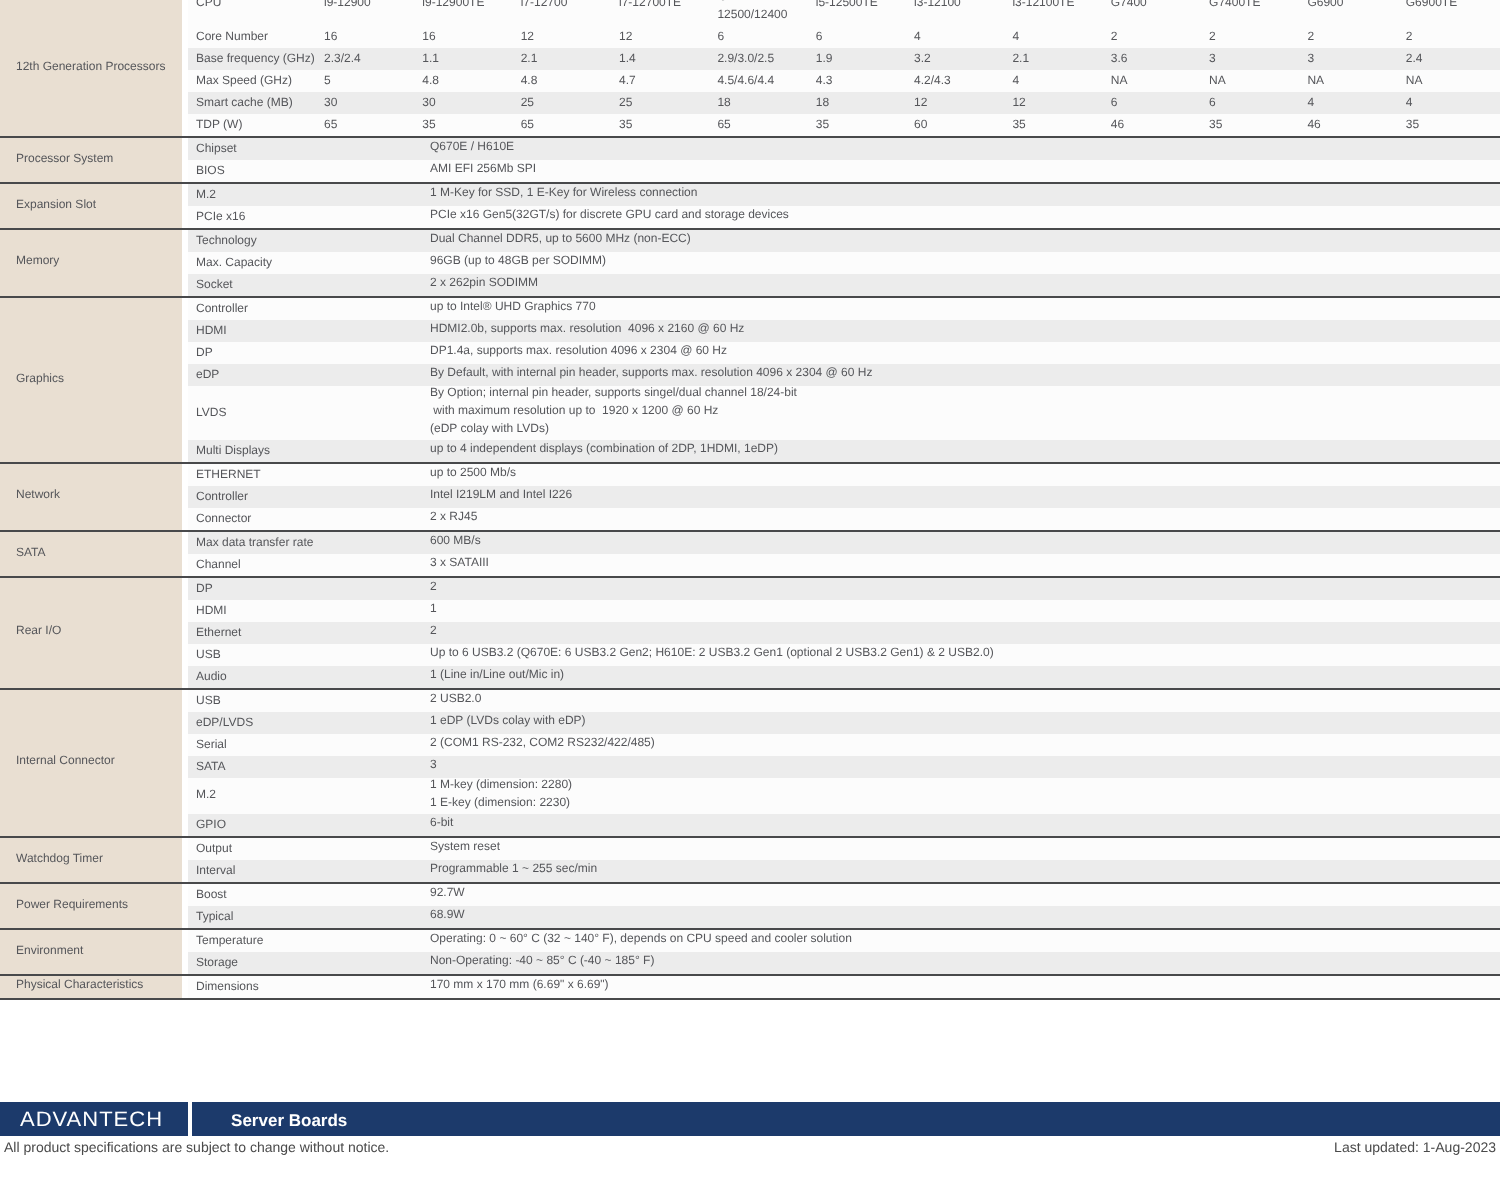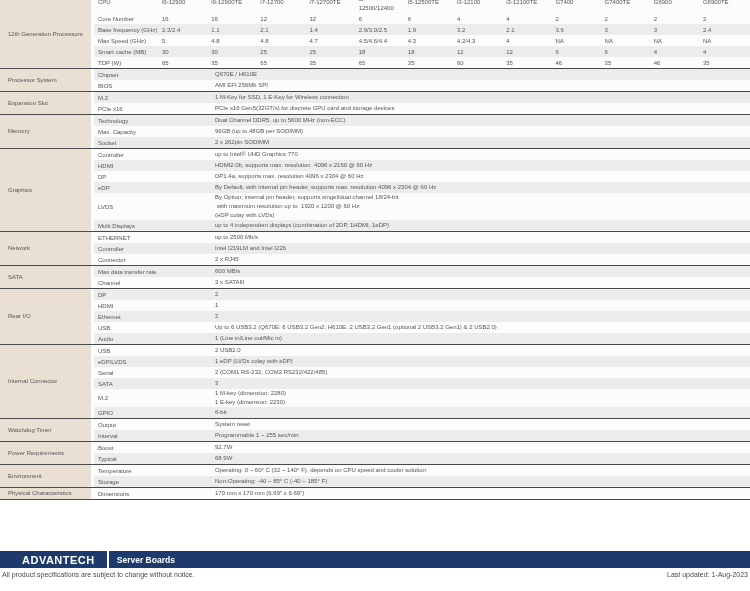--- a/index.html
+++ b/index.html
@@ -19,24 +19,24 @@
   .val div{line-height:9px;}
   
   .attr-cpu{width:66px;min-width:66px;padding-left:4px;box-sizing:border-box;font-size:6px;}
   .cpu-cell{flex:1;min-width:0;padding-left:2px;font-size:6px;}
   .row.cpu-head{height:13px;min-height:13px;overflow:hidden;align-items:flex-start;background:#fcfcfc;}
   .cpu-head .hlines{margin-top:-2px;line-height:9px;font-size:6px;}
   .cpu-head .two .hlines{margin-top:-5px;}
   
   .footer{position:absolute;left:0;right:0;top:551px;}
   .footer-bar{height:17px;background:#1c3a6b;display:flex;align-items:center;}
-  .brand{color:#fff;font-weight:bold;font-size:11px;letter-spacing:.5px;padding-left:22px;
+  .brand{color:#fff;font-weight:normal;font-size:11px;letter-spacing:.5px;padding-left:10px;
          font-style:normal;transform:scaleY(.95);}
   .bar-divider{width:2px;height:17px;background:#fff;margin-left:12px;}
-  .bar-title{color:#fff;font-weight:bold;font-size:8.5px;padding-left:8px;}
+  .bar-title{color:#fff;font-weight:bold;font-size:8.5px;padding-left:20px;}
   .footer-note{display:flex;justify-content:space-between;align-items:flex-start;
                font-size:7px;color:#4a4a4a;padding:3px 2px 0 2px;}
 </style>
 </head>
 <body>
 
 <div class="page">
   <div class="spec-table">
       <div class="sec">
         <div class="cat">12th Generation Processors</div>

